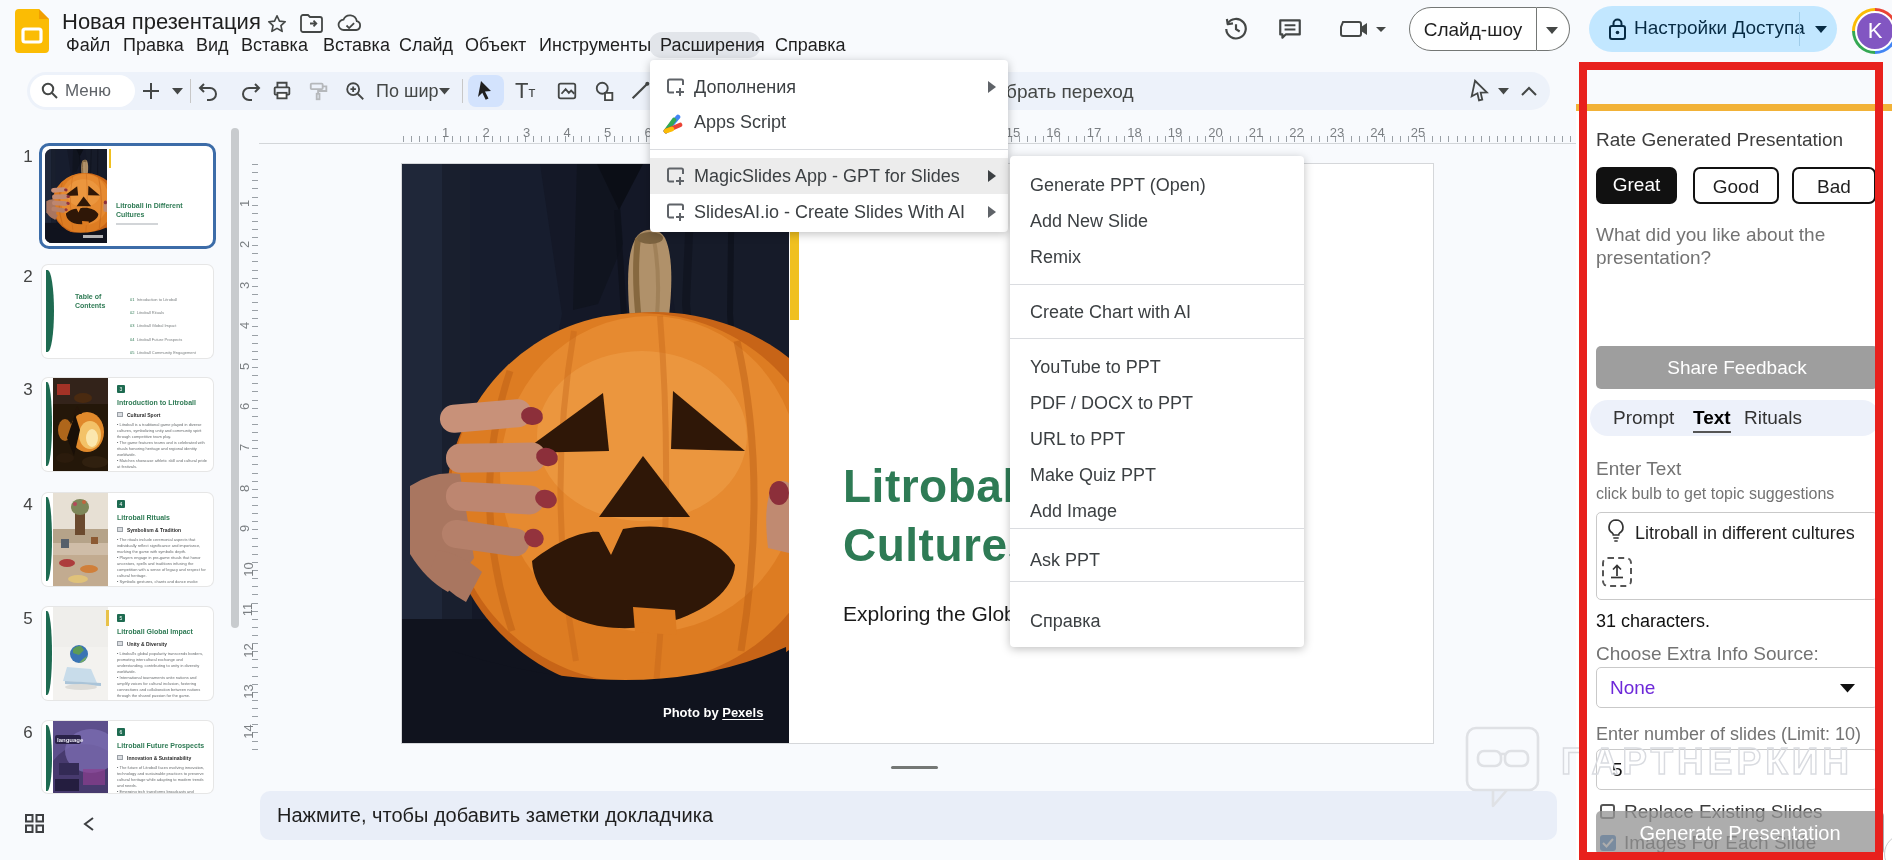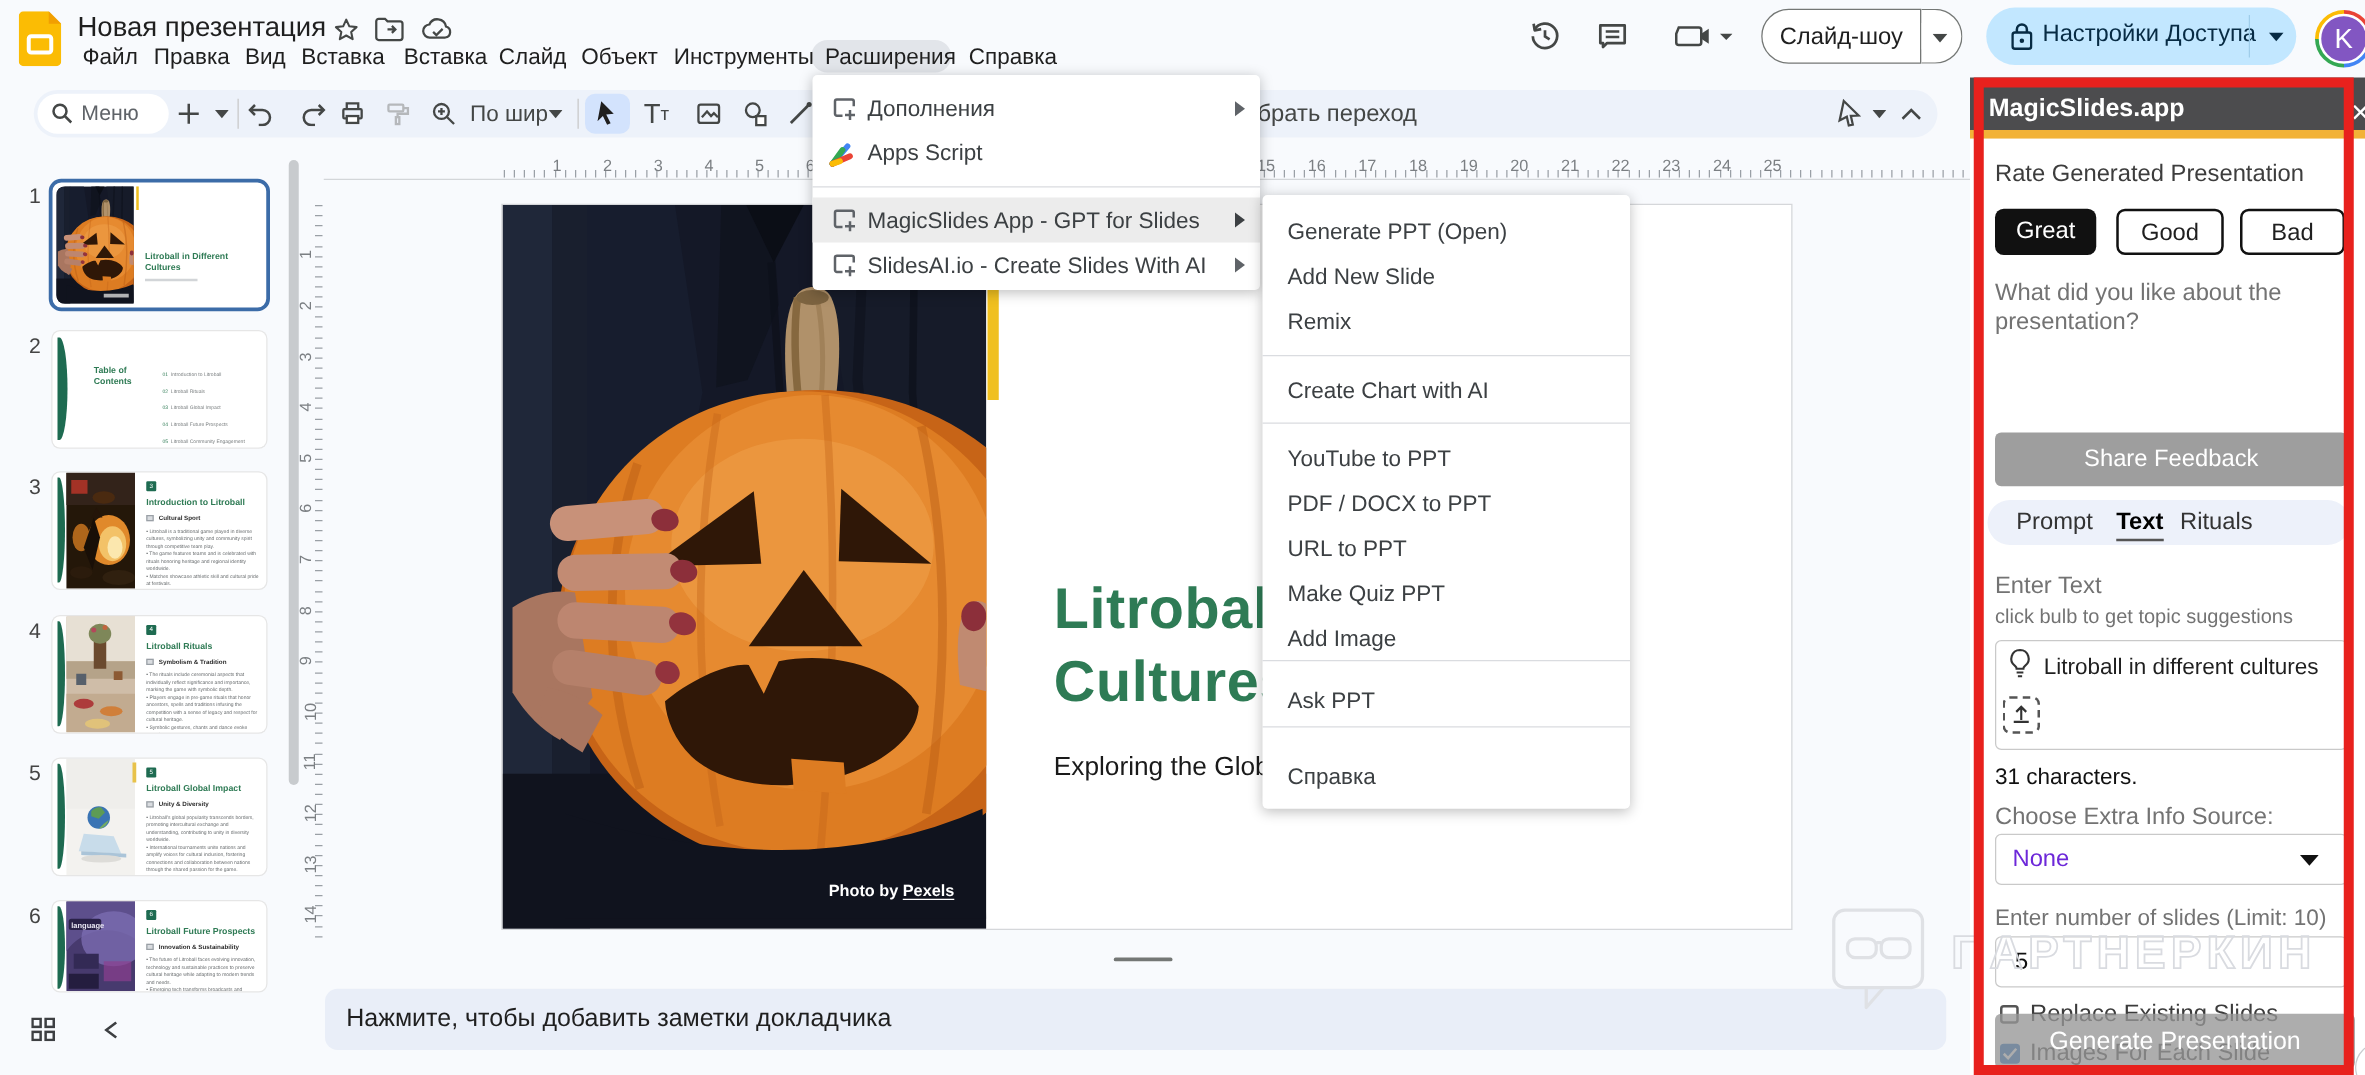--- a/index.html
+++ b/index.html
@@ -757,21 +757,20 @@
   <div class="it" style="top:386px">
       <span class="lbl" style="left:20px">Ask PPT</span>
     </div>
   <div class="div" style="top:425px"></div>
   <div class="it" style="top:447px">
       <span class="lbl" style="left:20px">Справка</span>
     </div>
 </div>
 
 <div id="sidebar">
-  <div id="sb-head">MagicSlides.app<span style="position:absolute;right:-4px;top:2px;font-weight:normal;font-size:26px">×</span></div>
   <div id="sb-yellow"></div>
   <div id="sb-body">
     <div class="abs" style="left:20px; top:18px; color:#3d3d3d">Rate Generated Presentation</div>
     <div class="rbtn" style="left:20px; width:81px; background:#111; color:#fff">Great</div>
     <div class="rbtn" style="left:117px; width:86px; border:2px solid #111;">Good</div>
     <div class="rbtn" style="left:216px; width:84px; border:2px solid #111;">Bad</div>
     <div class="abs sb-gray" style="left:20px; top:112px; width:250px; line-height:23px">What did you like about the presentation?</div>
     <div class="abs" style="left:20px; top:235px; width:282px; height:43px; background:#9e9e9e; border-radius:5px; color:#fff; text-align:center; line-height:43px">Share Feedback</div>
     <div class="abs" style="left:14px; top:289px; width:290px; height:36px; background:#edf1fa; border-radius:18px">
       <span class="abs" style="left:23px; top:7px; color:#333">Prompt</span>

